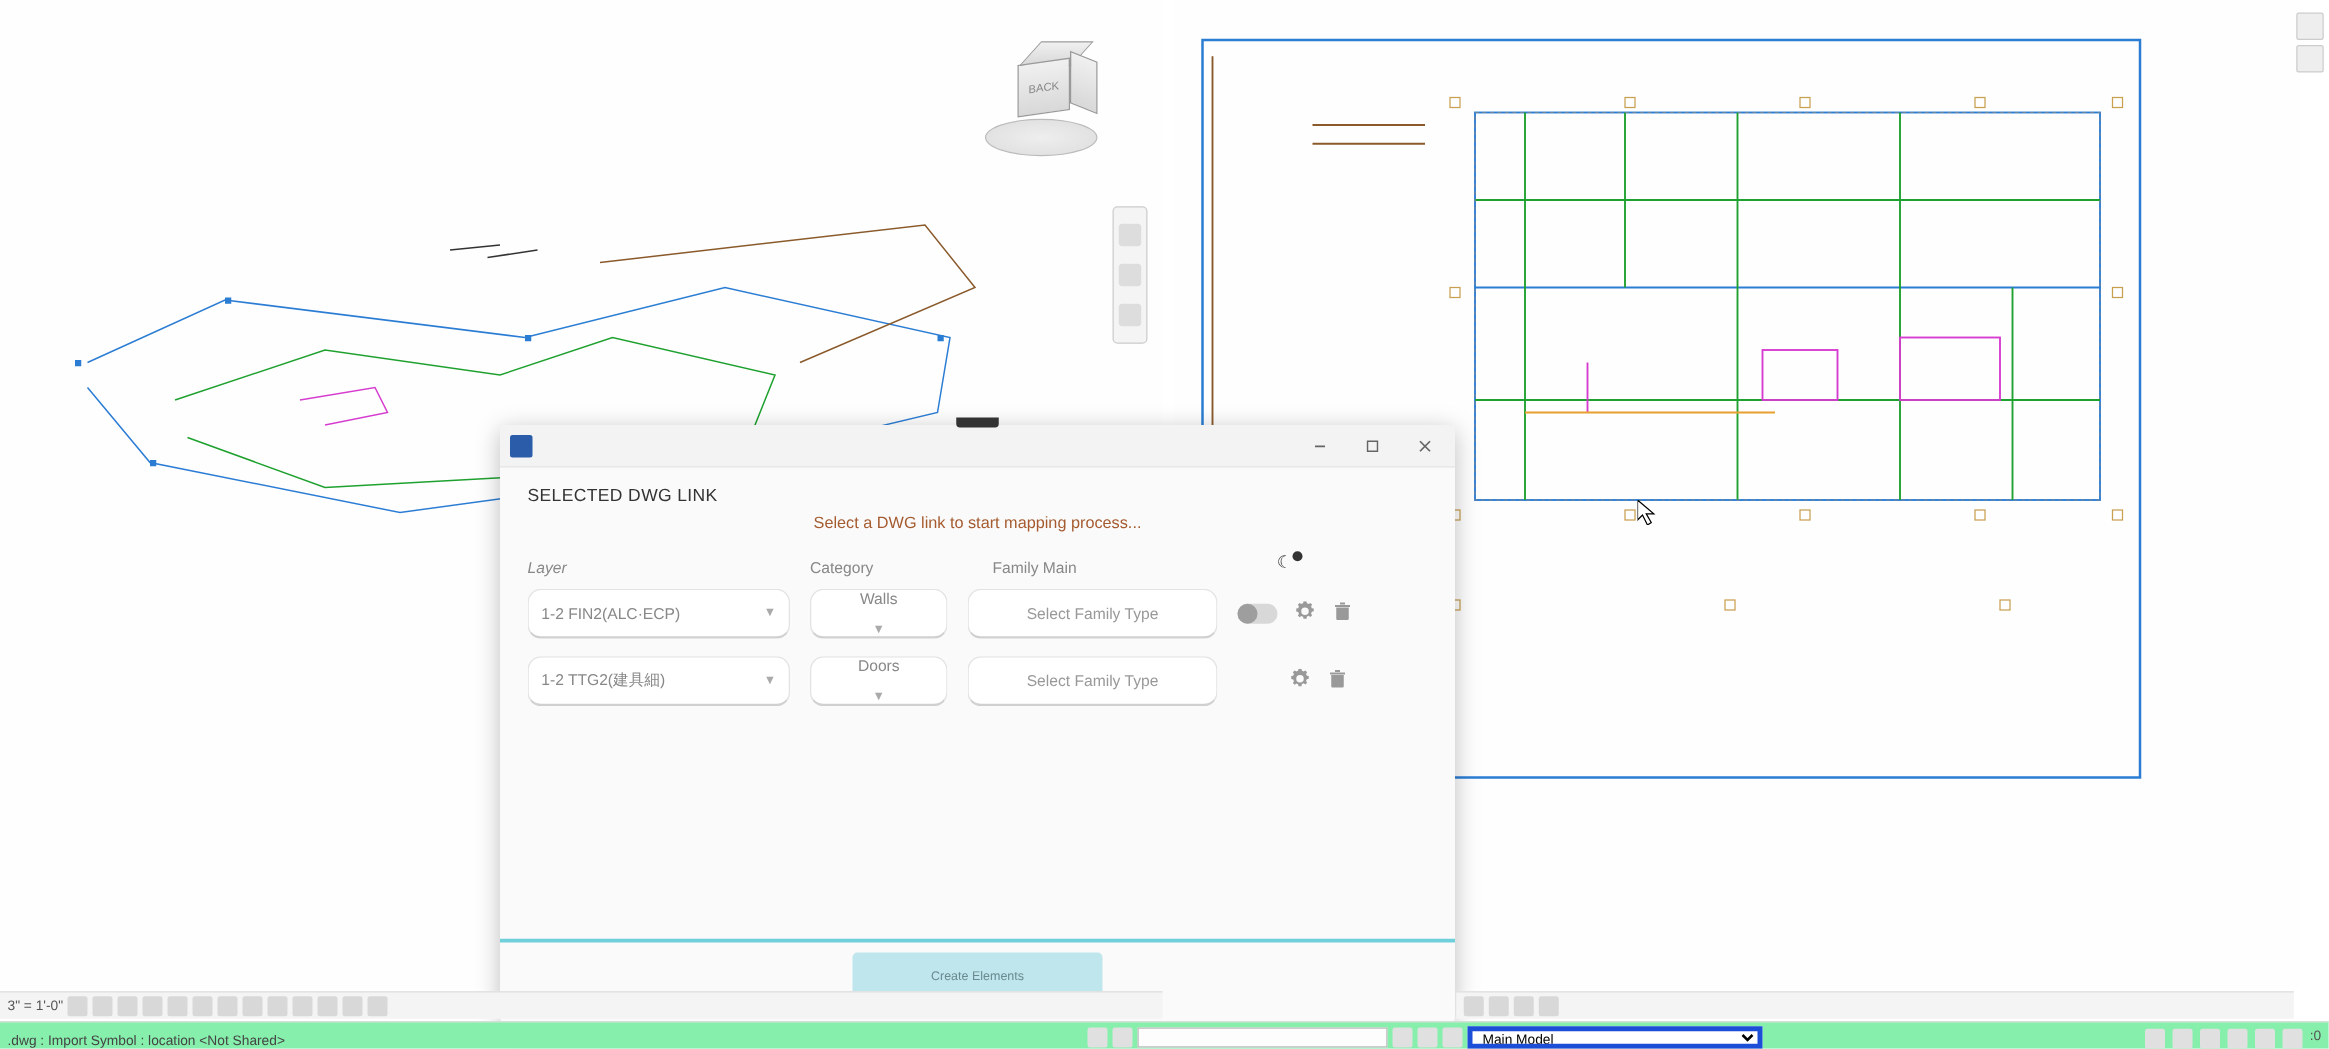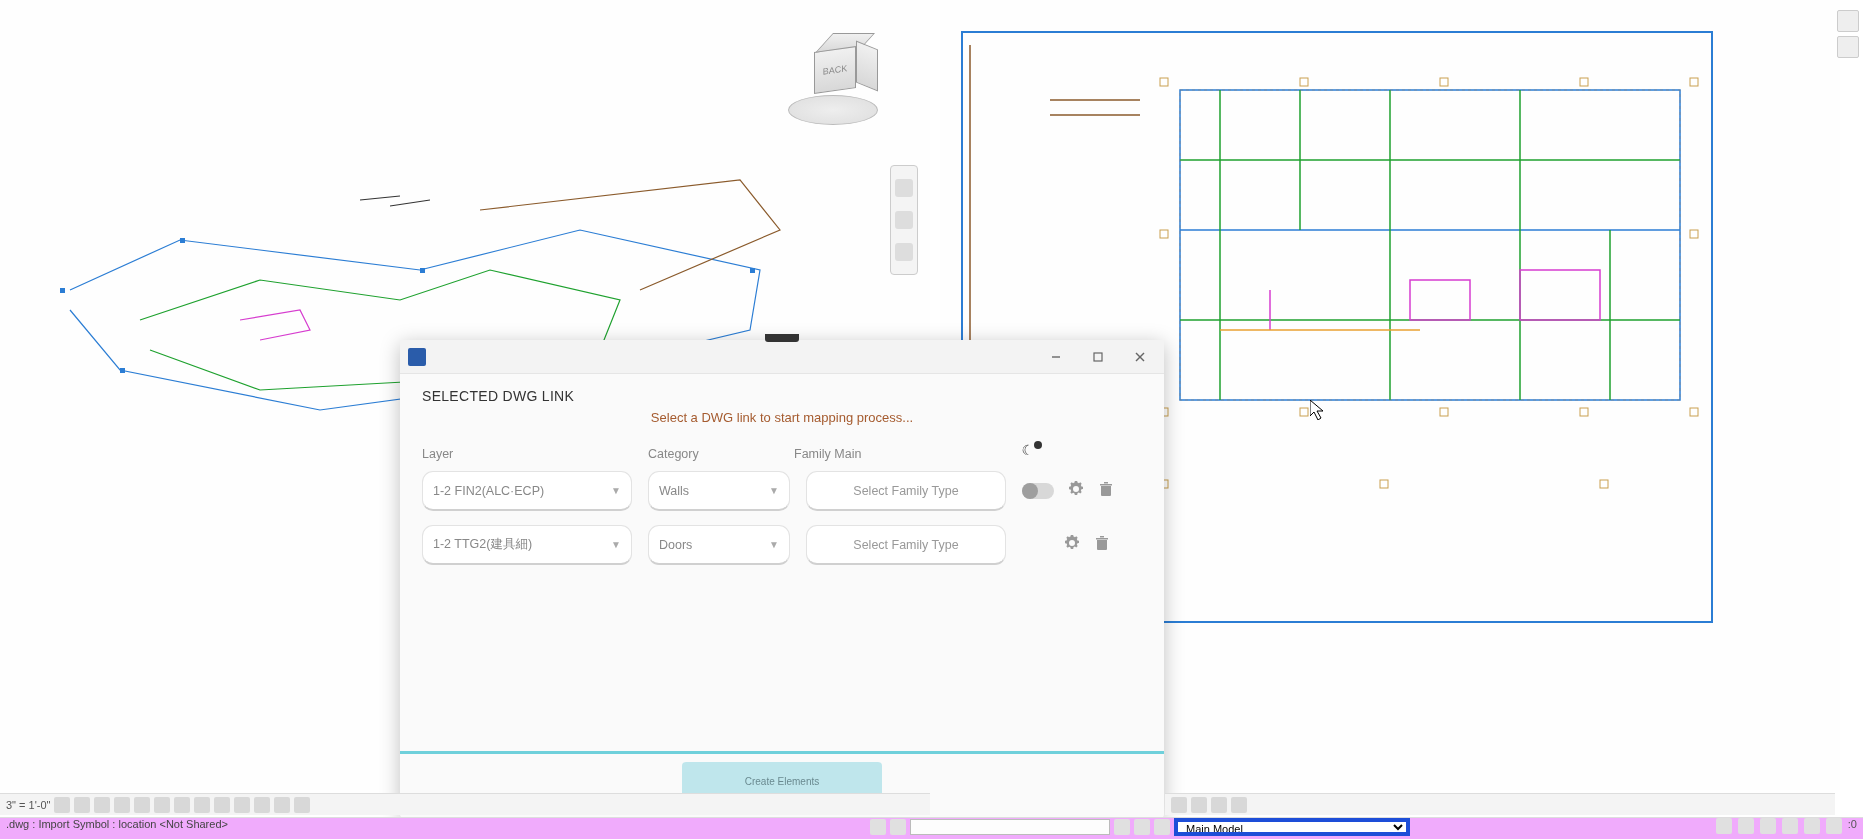--- a/index.html
+++ b/index.html
@@ -35,49 +35,49 @@
 
 .dialog-body { padding: 14px 22px 0 22px; }
 .section-title { font-size: 14px; font-weight: 400; color: #333; letter-spacing: 0.3px; margin-bottom: 6px; }
 .hint-text { font-size: 13px; color: #a55b2f; text-align: center; margin: 6px 0 18px 0; }
 
 .mapboard-header { display: flex; align-items: center; justify-content: space-between; margin-bottom: 6px; }
 .mapboard-icons { display: flex; gap: 14px; color: #555; }
 .mapboard-icons span { cursor: pointer; }
 
 .col-headers { display: flex; gap: 16px; padding: 4px 0 10px 0; font-size: 12.5px; color: #888; position: relative; }
-.col-layer { width: 210px; }
+.col-layer { width: 210px; font-style: italic; }
 .col-category { width: 130px; }
 .col-family { width: 200px; }
 .info-badge { position: absolute; right: 100px; top: -2px; font-size: 14px; color: #444; }
 
 .map-row { display: flex; gap: 16px; align-items: center; margin-bottom: 14px; }
 .dd { height: 40px; background: #fff; border: 1px solid #e3e3e3; border-bottom: 2px solid #d0d0d0; border-radius: 11px; display: flex; align-items: center; justify-content: space-between; padding: 0 10px; font-size: 12.5px; color: #888; cursor: pointer; }
 .dd-layer { width: 210px; }
-.dd-category { width: 142px; }
+.dd-category { width: 110px; flex-direction: column; }
 .dd-family { width: 200px; justify-content: center; color: #999; }
 .chev { color: #aaa; font-size: 10px; }
 .row-actions { display: flex; gap: 14px; align-items: center; color: #999; }
 .row-actions span { cursor: pointer; }
 .toggle-pill { width: 32px; height: 16px; border-radius: 8px; background: #d8d8d8; position: relative; cursor: pointer; }
 .toggle-pill::after { content: ''; position: absolute; width: 16px; height: 16px; border-radius: 50%; background: #9e9e9e; left: 0; top: 0; }
 
 .add-layer-btn { margin-top: 26px; width: 208px; height: 34px; border: 1px solid #5fc9d4; background: #fff; color: #3ba8b5; border-radius: 4px; font-size: 13px; display: flex; align-items: center; justify-content: center; gap: 6px; cursor: pointer; }
 .add-layer-btn svg { fill: #3ba8b5; }
 
 .footer-divider { position: absolute; bottom: 64px; left: 0; right: 0; height: 3px; background: #6fd0db; }
 .create-btn { position: absolute; bottom: 18px; left: 50%; transform: translateX(-50%); width: 200px; height: 38px; background: #bfe6ec; color: #6a8a90; border-radius: 4px; border: none; font-size: 10px; cursor: pointer; }
 
 
 .viewbar { position: absolute; left: 0; width: 930px; height: 22px; background: #f4f4f4; border-top: 1px solid #ddd; display: flex; align-items: center; font-size: 11px; color: #555; padding: 0 6px; gap: 4px; }
 .viewbar-left { top: 793px; }
 .viewbar-right { position: absolute; top: 793px; left: 1165px; width: 670px; height: 22px; background: #f4f4f4; border-top: 1px solid #ddd; display: flex; align-items: center; gap: 4px; padding: 0 6px; }
 .vb-icon { width: 16px; height: 16px; display: inline-block; background: #d8d8d8; border-radius: 2px; }
 
-.status-bar { position: absolute; top: 817px; left: 0; right: 0; height: 22px; background: #f0abfc; border-top: 1px solid #ddd; display: flex; align-items: flex-start; font-size: 11px; color: #444; padding: 0 6px; }
+.status-bar { position: absolute; top: 817px; left: 0; right: 0; height: 22px; background: #86efac; border-top: 1px solid #ddd; display: flex; align-items: flex-end; font-size: 11px; color: #444; padding: 0 6px; }
 .status-left { flex: 0 0 auto; }
 .status-center { position: absolute; left: 870px; display: flex; align-items: center; gap: 4px; }
 .status-select { width: 236px; height: 18px; border: 4px solid #1d4ed8; font-size: 11px; padding: 0 4px; background: #fff; }
 .status-right { position: absolute; right: 6px; display: flex; gap: 6px; }
 .s-icon { width: 16px; height: 16px; background: #e0e0e0; border-radius: 2px; }
 
 .cursor { position: absolute; top: 400px; left: 1310px; font-size: 16px; color: #000; pointer-events: none; }
 
 .right-side-tools { position: absolute; top: 10px; right: 2px; width: 24px; display: flex; flex-direction: column; gap: 4px; }
 .right-side-tools div { width: 22px; height: 22px; background: #eee; border: 1px solid #ccc; border-radius: 2px; }

